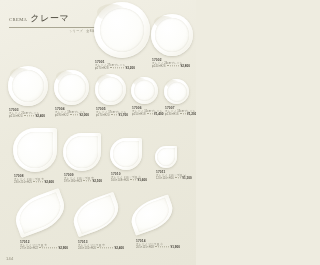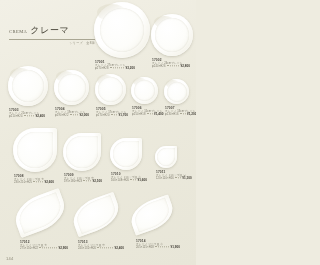--- a/index.html
+++ b/index.html
@@ -6,21 +6,21 @@
   body{
     width:196px;height:265px;
     background:#eeece0;
     font-family:"Liberation Sans", sans-serif;
     overflow:hidden;
     position:relative;
   }
   .page{position:absolute;inset:0;background:linear-gradient(160deg,#f2f0e6 0%,#eceadd 45%,#e8e6d8 100%);}
 
   
-  .header{position:absolute;left:9px;top:24px;width:86px;}
+  .header{position:absolute;left:9px;top:12px;width:86px;}
   .title-row{display:flex;align-items:baseline;gap:3px;white-space:nowrap;}
   .brand{font-size:4.6px;letter-spacing:.4px;color:#6a6758;font-family:"Liberation Serif",serif;}
   .title-jp{font-size:9px;color:#4f4c40;letter-spacing:.6px;font-family:"Liberation Sans",sans-serif;}
   .rule{height:1px;background:#a9a693;margin-top:1.5px;width:86px;}
   .subtitle{font-size:3.1px;color:#8a8776;letter-spacing:.25px;text-align:right;margin-top:1.5px;white-space:nowrap;}
 
   
   .item{position:absolute;}
   .dish{position:absolute;}
 

